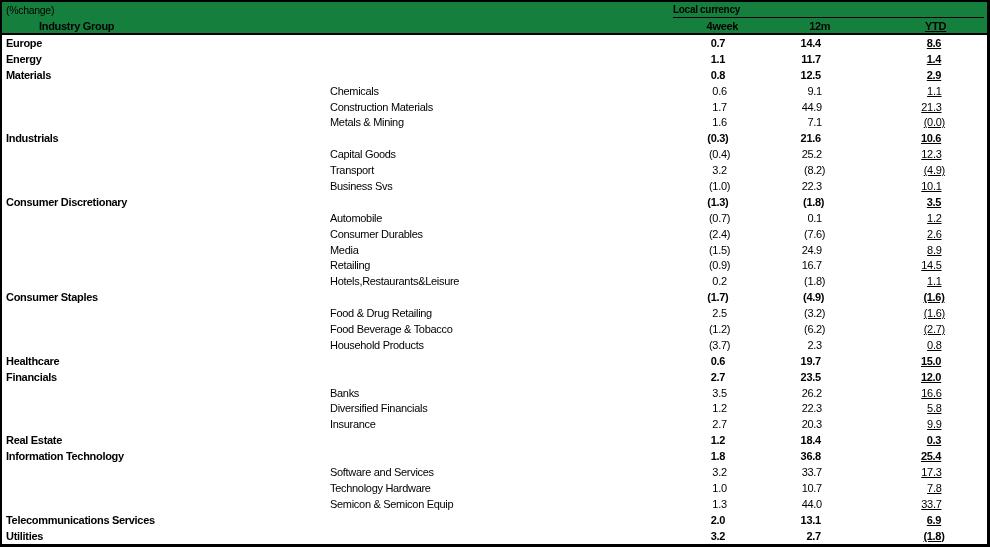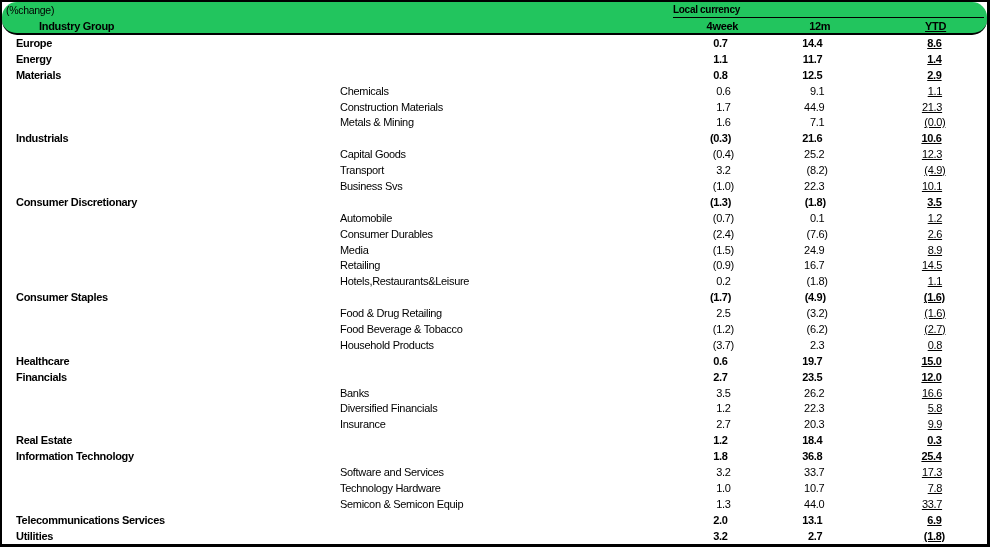--- a/index.html
+++ b/index.html
@@ -10,41 +10,41 @@
     box-sizing:border-box;
     background:#fff;
     border-left:2px solid #000;
     border-right:3px solid #000;
     border-top:2px solid #000;
     border-bottom:3px solid #000;
     overflow:hidden;
     letter-spacing:-0.3px;
   }
   
-  .hdr{background:#22c55e; border-bottom:2.5px solid #000;border-radius:15px;}
+  .hdr{background:#15803d; border-bottom:2.5px solid #000;}
   .hdr-row1{display:flex; height:16px; align-items:flex-end;}
   .pct{flex:1; font-size:10.5px; line-height:15px; padding-left:4px;}
   .lc-wrap{
     width:311px; margin-right:3px;
     border-bottom:1.5px solid #000;
     text-align:left; font-weight:bold; font-size:10px; line-height:14px;
   }
   .hdr-row2{display:flex; height:15px; align-items:center;padding-left:33px;}
   .ig{width:656px; font-weight:bold; font-size:11px; padding-left:4px;}
   .hdr-row2 .c{font-weight:bold; font-size:11px; text-align:right;}
   
   .c1{width:80px;}
   .c2{width:97px;}
   .c3{width:122px;text-decoration:underline;}
   .cf{width:43px;}
   
   .rows{display:block;}
   .row{display:flex; height:15.9px; align-items:center; background:#fff;}
   .row.b{font-weight:bold;}
-  .lbl{width:656px; font-size:11px; padding-left:4px; box-sizing:border-box; white-space:nowrap; overflow:hidden;margin-left:10px;}
+  .lbl{width:656px; font-size:11px; padding-left:4px; box-sizing:border-box; white-space:nowrap; overflow:hidden;}
   .lbl.sub{padding-left:328px; font-weight:normal;}
   .num{font-size:11px; text-align:right; white-space:nowrap;}
   .ph{visibility:hidden;}
 </style>
 </head>
 <body>
 
 <div class="sheet">
   <div class="hdr">
     <div class="hdr-row1">

